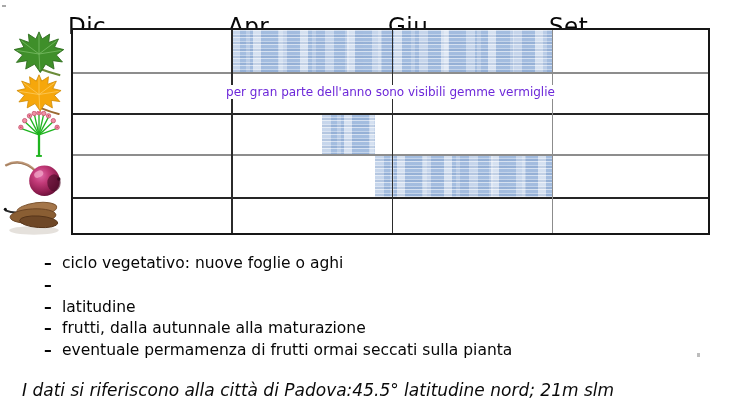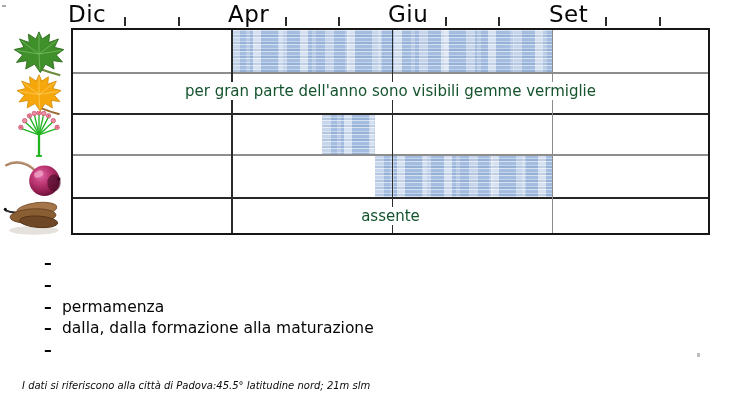--- a/index.html
+++ b/index.html
@@ -1,19 +1,19 @@
 <!DOCTYPE html>
 <html><head>
 <meta charset="utf-8">
 <style>
   html,body{margin:0;padding:0;background:#fff;}
   .stage{position:relative;width:750px;height:417px;background:#ffffff;overflow:hidden;
          font-family:"DejaVu Sans","Liberation Sans",sans-serif;color:#000;}
   
-  .axis{position:absolute;left:0;top:0;width:750px;height:28px;}
+  .axis{position:absolute;left:0;top:12px;width:750px;height:28px;}
   .month{position:absolute;top:1px;font-size:23px;font-weight:400;color:#060606;letter-spacing:.5px;white-space:nowrap;}
   .m0{left:68px}.m1{left:228px}.m2{left:388px}.m3{left:549px}
   .tick{position:absolute;top:17px;width:2px;height:9px;background:#2b2b2b;}
   
   .ttable{position:absolute;left:71px;top:28px;width:639px;height:207px;
           box-sizing:border-box;border:2px solid #161616;background:#fff;}
   .hline{position:absolute;left:0;width:100%;height:2px;z-index:2;}
   .hl1{top:41.5px;background:#8d8d8d;}
   .hl2{top:83px;background:#252525;}
   .hl3{top:123.5px;background:#8d8d8d;}
@@ -21,34 +21,34 @@
   .vline{position:absolute;top:0;height:100%;width:1.6px;z-index:2;}
   .bar{position:absolute;z-index:1;
        background-color:#a3bcdf;
        background-image:
          repeating-linear-gradient(180deg, rgba(255,255,255,.55) 0 1px, rgba(255,255,255,0) 1px 4px, rgba(255,255,255,.35) 4px 5px, rgba(47,86,146,.12) 5px 7px),
          repeating-linear-gradient(90deg, rgba(255,255,255,.38) 0 9px, rgba(255,255,255,0) 9px 22px, rgba(255,255,255,.55) 22px 30px, rgba(255,255,255,0) 30px 47px),
          repeating-linear-gradient(90deg, rgba(164,190,224,.5) 0 15px, rgba(255,255,255,.25) 15px 19px, rgba(164,190,224,0) 19px 33px);}
   .note-row{position:absolute;left:0;width:100%;text-align:center;z-index:3;}
   .note-r2{top:51px;}
   .note-r5{top:176px;}
-  .note-row span{display:inline-block;background:#fff;padding:0 4px;font-size:15px;color:#14532d;}
+  .note-row span{display:inline-block;background:#fff;padding:0 4px;font-size:12px;color:#6d28d9;}
   
   .icon{position:absolute;}
   .ic1{left:12px;top:31px;}
   .ic2{left:14px;top:74px;}
   .ic3{left:18px;top:111px;}
   .ic4{left:2px;top:156px;}
   .ic5{left:2px;top:196px;}
   
   .legend{position:absolute;left:44px;top:253px;width:680px;font-size:15.5px;line-height:21.8px;color:#060606;}
   .legend .item{display:flex;}
   .legend .dash{width:18px;flex:0 0 18px;font-weight:700;}
   
-  .footnote{position:absolute;left:22px;top:380px;width:700px;font-size:10px;font-style:italic;color:#0a0a0a;
+  .footnote{position:absolute;left:22px;top:380px;width:700px;font-size:17px;font-style:italic;color:#0a0a0a;
             font-family:"DejaVu Sans","Liberation Serif",sans-serif;}
   
   .artifact{position:absolute;background:#a9a9a9;}
   .a1{left:2px;top:5px;width:4px;height:2px;}
   .a2{left:697px;top:353px;width:3px;height:4px;background:#bdbdbd;}
 </style>
 </head>
 <body>
 
 <div class="stage">
@@ -176,40 +176,39 @@
         <div class="bar" style="left: 302.494px; width: 176.286px; top: 123.5px; height: 43px;"></div>
       </div>
     <div id="grid-layer">
         <div class="vline" style="left: 158.26px; background: rgb(43, 43, 43);"></div>
         <div class="vline" style="left: 318.52px; background: rgb(43, 43, 43);"></div>
         <div class="vline" style="left: 478.78px; background: rgb(140, 140, 140);"></div>
       </div>
     <div class="note-row note-r2">
       <span>per gran parte dell'anno sono visibili gemme vermiglie</span>
     </div>
-    <div class="note-row note-r5">
-      <span>assente</span>
-    </div>
   </div>
 
   <div class="legend">
     <div class="item">
       <span class="dash">–</span>
-    </div>
-    <div class="item">
-      <span class="dash">–</span>
-    </div>
-    <div class="item">
-      <span class="dash">–</span>
-      <span>permamenza</span>
-    </div>
-    <div class="item">
-      <span class="dash">–</span>
-      <span>dalla, dalla formazione alla maturazione</span>
-    </div>
-    <div class="item">
-      <span class="dash">–</span>
+      <span>ciclo vegetativo: nuove foglie o aghi</span>
+    </div>
+    <div class="item">
+      <span class="dash">–</span>
+    </div>
+    <div class="item">
+      <span class="dash">–</span>
+      <span>latitudine</span>
+    </div>
+    <div class="item">
+      <span class="dash">–</span>
+      <span>frutti, dalla autunnale alla maturazione</span>
+    </div>
+    <div class="item">
+      <span class="dash">–</span>
+      <span>eventuale permamenza di frutti ormai seccati sulla pianta</span>
     </div>
   </div>
 
   <div class="footnote">I dati si riferiscono alla città di Padova:45.5° latitudine nord; 21m slm</div>
 
 </div>
 
 </body></html>

